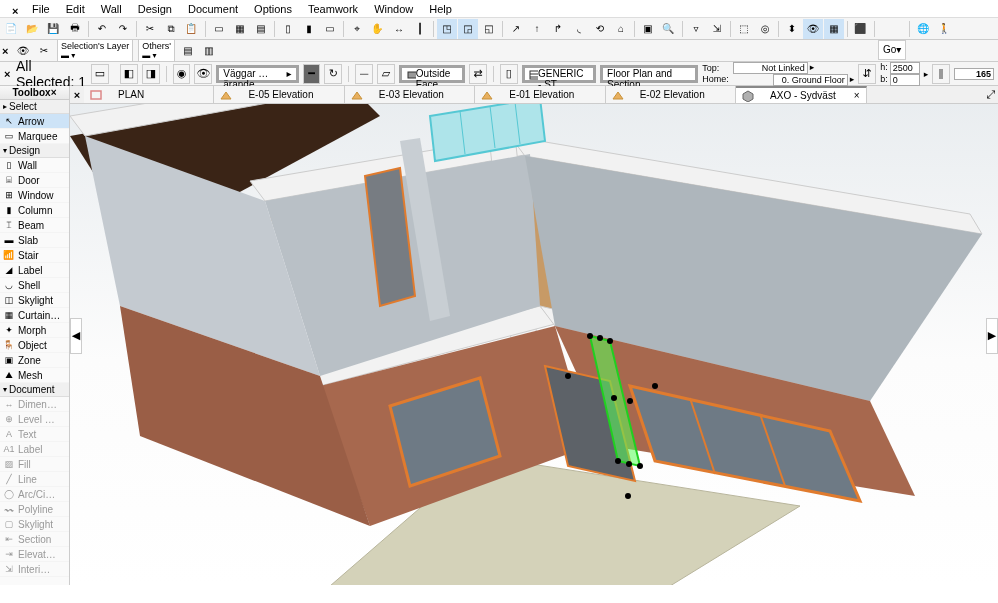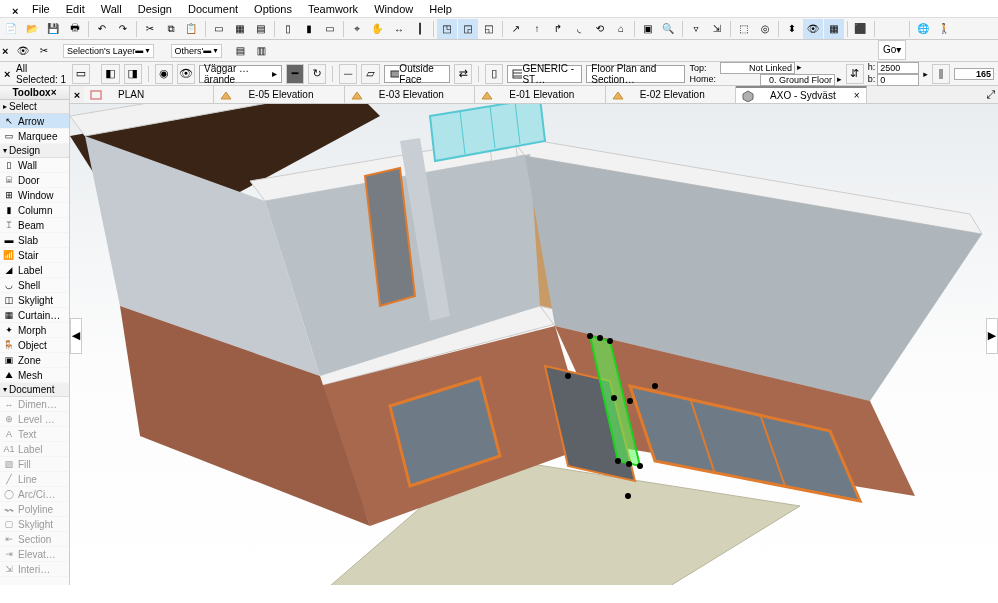--- a/index.html
+++ b/index.html
@@ -10,31 +10,31 @@
 .menubar .close-x { width: 12px; height: 12px; margin-right: 4px; color: #000; font-weight: bold; cursor: pointer; }
 .menubar span { padding: 2px 8px; cursor: pointer; }
 
 
 .toolbar-row { height: 22px; background: #f5f5f5; border-bottom: 1px solid #ccc; display: flex; align-items: center; padding: 0 2px; gap: 1px; }
 .tbtn { width: 20px; height: 20px; background: #f5f5f5; border: 1px solid transparent; display: inline-flex; align-items: center; justify-content: center; cursor: pointer; font-size: 10px; }
 .tsep { width: 1px; height: 16px; background: #ccc; margin: 0 2px; }
 .tdrop { display: inline-flex; align-items: center; height: 20px; border: 1px solid #ccc; background: #fff; padding: 0 4px; font-size: 10px; cursor: pointer; margin-top: 42px; }
 
 
-.layer-sel { display: inline-flex; margin: 0 8px; padding: 1px 3px; border: 1px solid #ccc; background: #fff; font-size: 9px; }
+.layer-sel { display: inline-flex; flex-direction: column; margin: 0 2px; padding: 1px 3px; border: 1px solid #ccc; background: #fff; font-size: 9px; }
 
 
 .prop-row { height: 24px; background: #f5f5f5; border-bottom: 1px solid #ccc; display: flex; align-items: center; padding: 0 4px; gap: 4px; }
-.prop-label { font-size: 10px; }
+.prop-label { font-size: 14px; }
 .prop-close { width: 10px; font-weight: bold; cursor: pointer; }
 .prop-btn { width: 22px; height: 20px; background: #f5f5f5; border: 1px solid #ccc; display: inline-flex; align-items: center; justify-content: center; cursor: pointer; }
-.prop-field { height: 18px; border: 1px solid #a3a3a3; background: #fff; padding: 0 4px; font-size: 10px; display: inline-flex; align-items: center; }
+.prop-field { height: 18px; border: 3px solid #a3a3a3; background: #fff; padding: 0 4px; font-size: 10px; display: inline-flex; align-items: flex-start; }
 .prop-stack { display: flex; flex-direction: column; font-size: 9px; line-height: 11px; }
 .prop-stack-row { display: flex; align-items: center; gap: 2px; }
-.numfield { width: 42px; height: 12px; background: #fff; border: 1px solid #aaa; font-size: 9px; padding: 0 2px; }
+.numfield { width: 30px; height: 12px; background: #fff; border: 1px solid #aaa; font-size: 9px; padding: 0 2px; }
 
 
 .main { display: flex; height: calc(603px - 18px - 22px - 22px - 24px - 18px); }
 .toolbox { width: 70px; background: #fafafa; border-right: 1px solid #ccc; overflow: hidden; display: flex; flex-direction: column; }
 .toolbox-header { height: 14px; background: linear-gradient(#f8f8f8,#e8e8e8); border-bottom: 1px solid #ccc; font-size: 10px; font-weight: bold; padding: 0 3px; display: flex; justify-content: center; align-items: center; }
 .tool-group-head { height: 14px; background: #f0f0f0; border-bottom: 1px solid #ddd; font-size: 10px; padding: 0 3px; display: flex; align-items: center; gap: 2px; cursor: pointer; }
 .tool-group-head .arrow { font-size: 8px; }
 .tool-item { height: 15px; display: flex; align-items: center; gap: 2px; padding: 0 2px; font-size: 10px; cursor: pointer; border-bottom: 1px solid #f4f4f4; }
 .tool-item.sel { background: #cde3f7; }
 .tool-item.dim { color: #999; }

